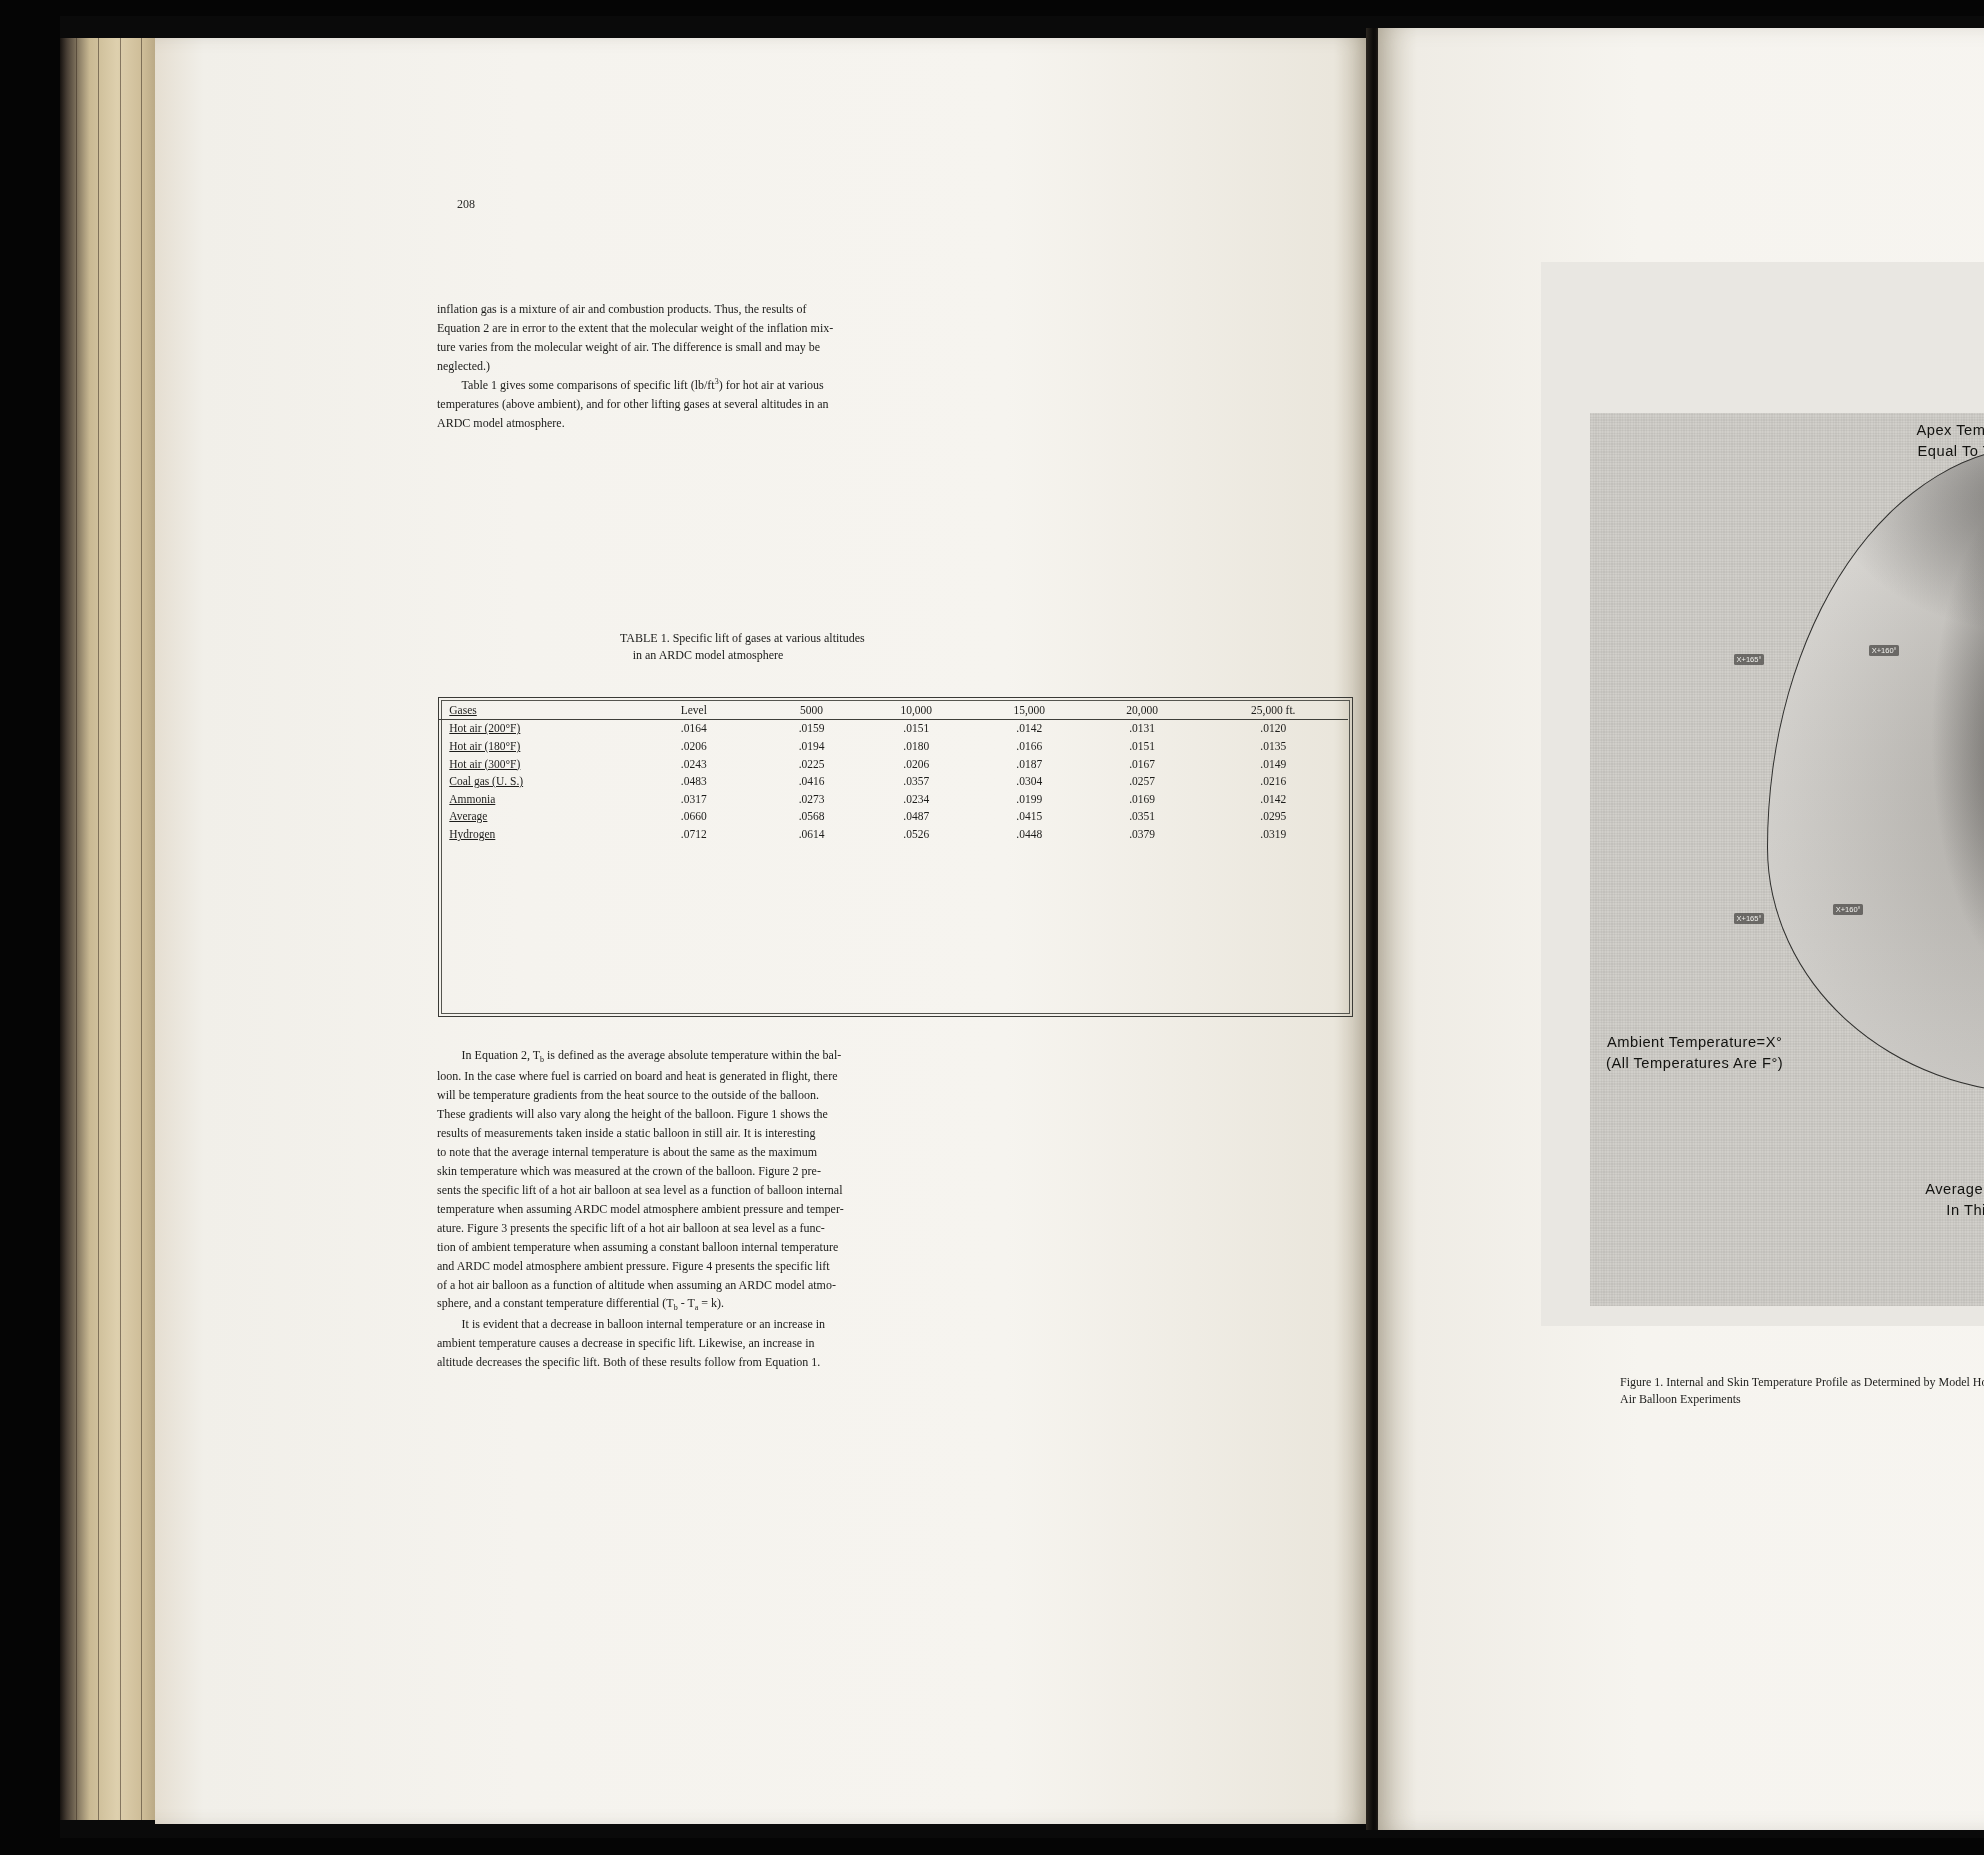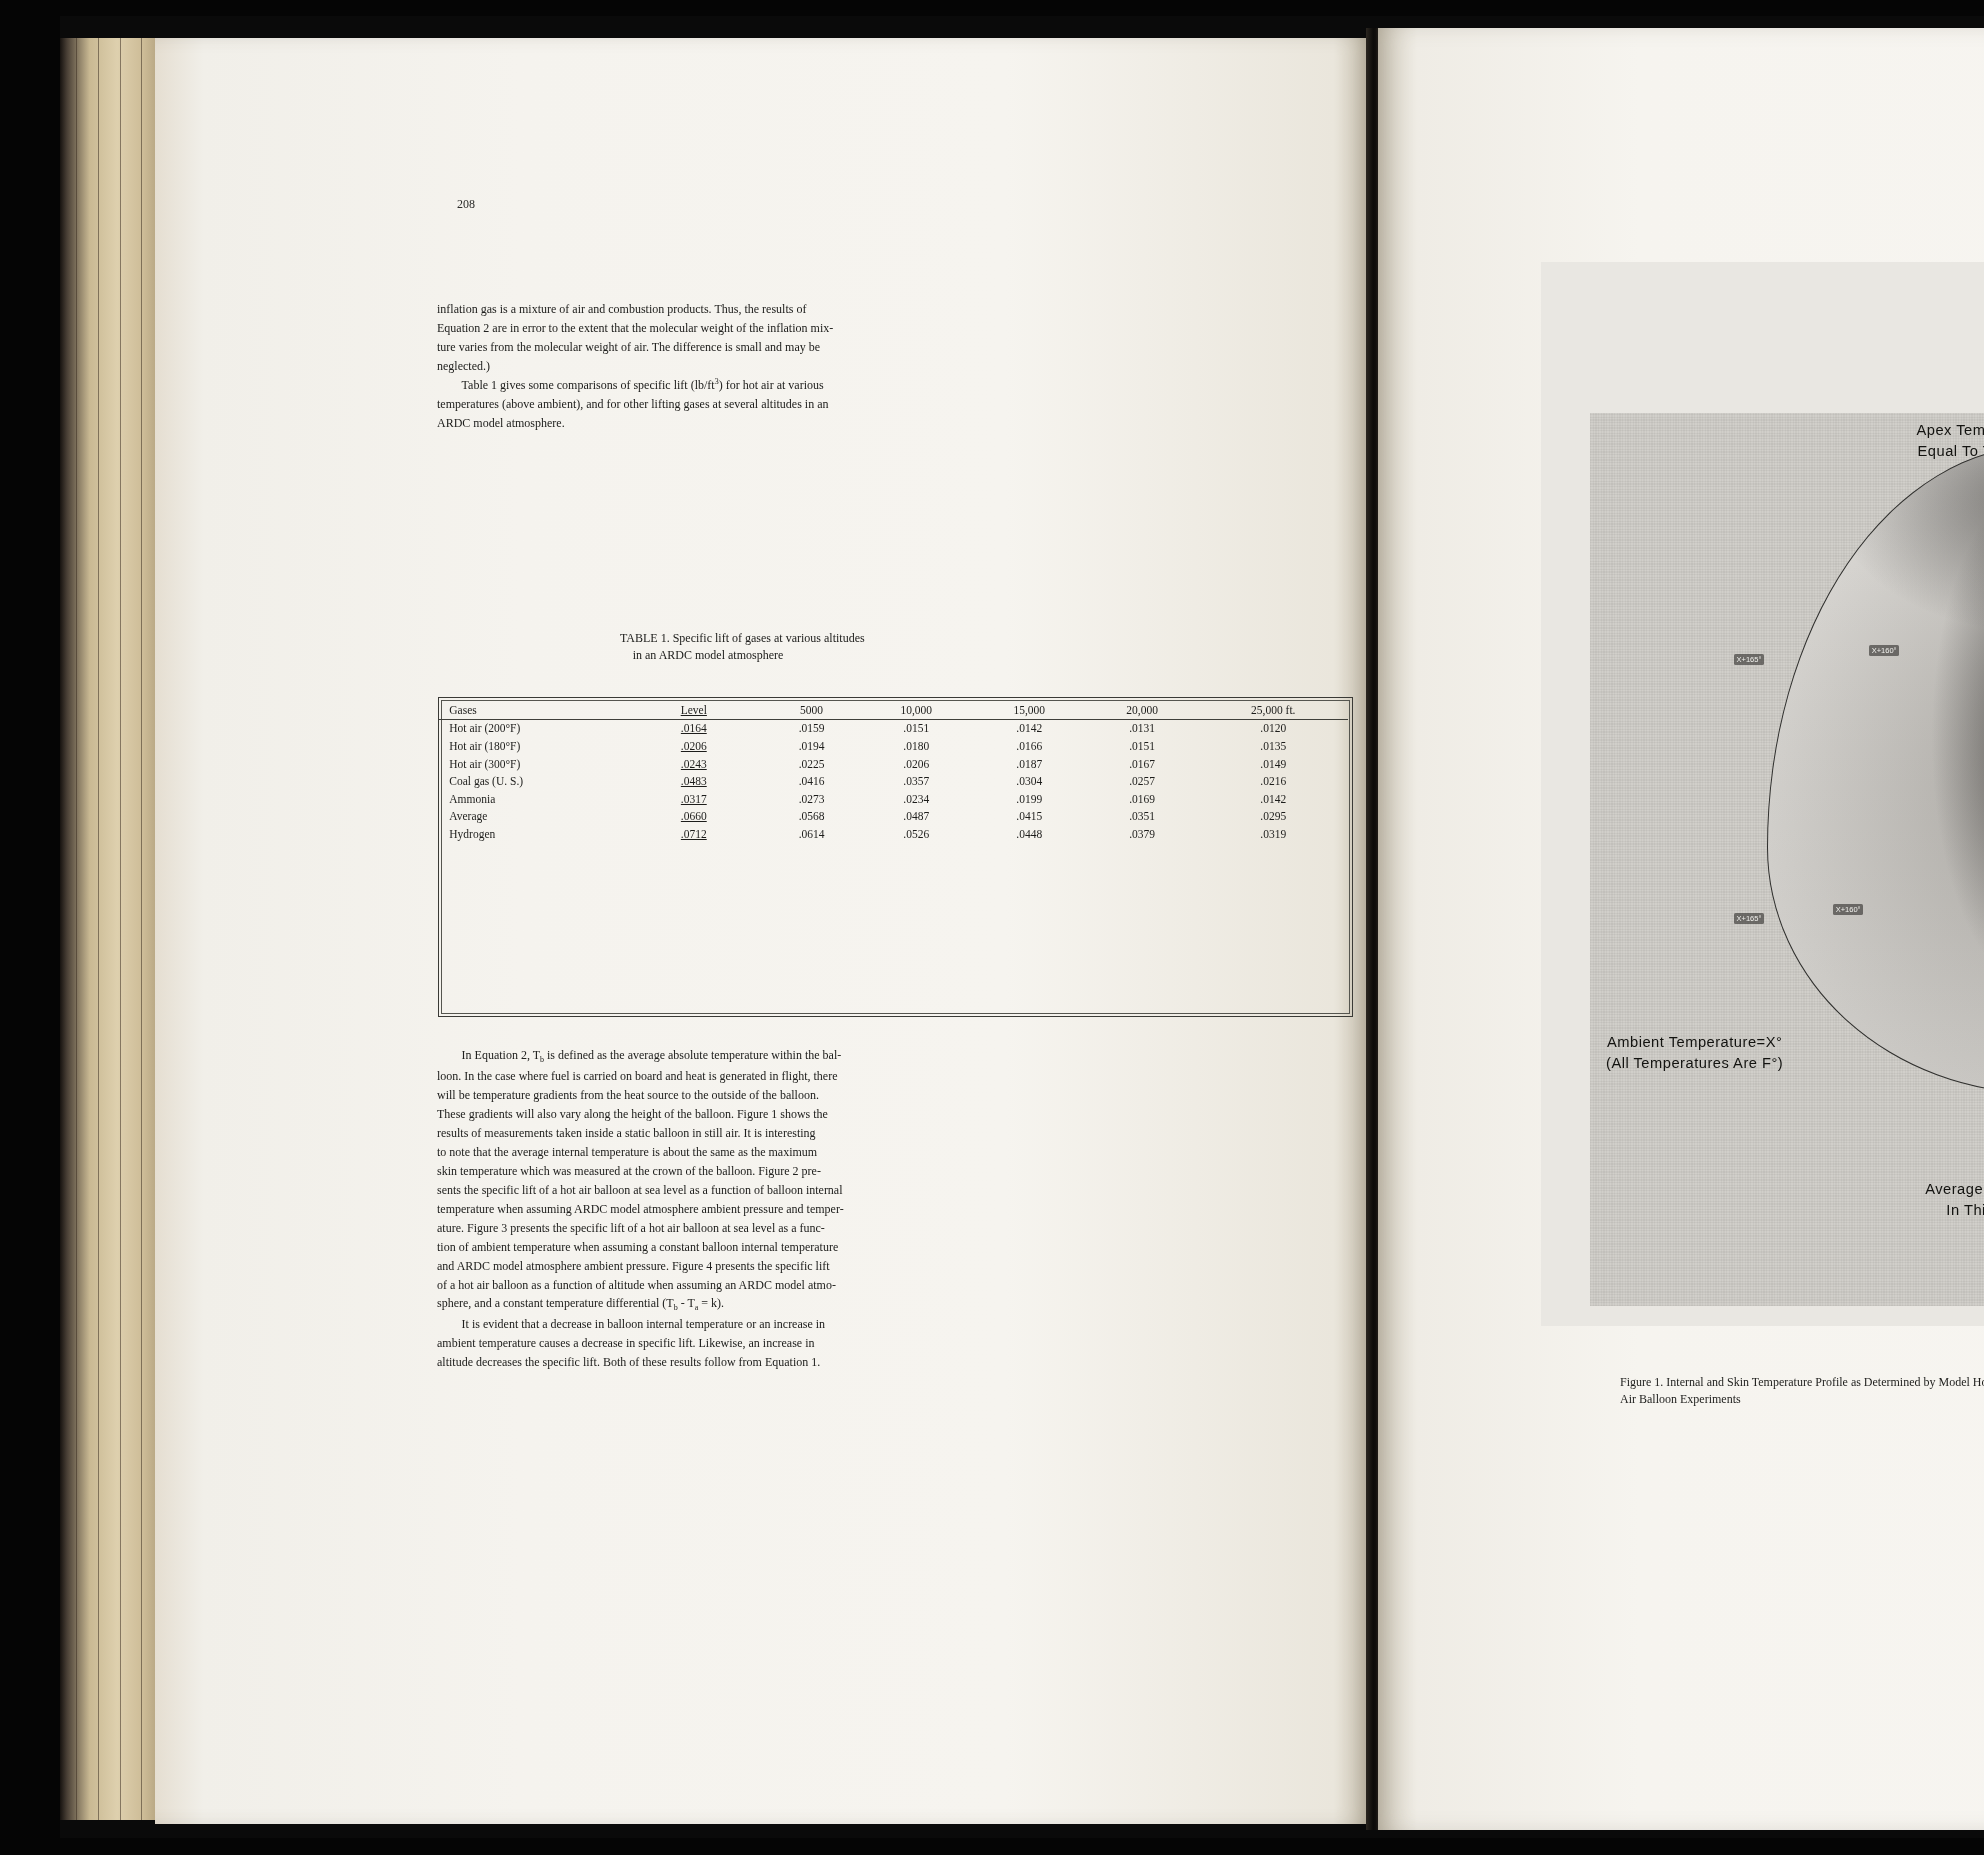--- a/index.html
+++ b/index.html
@@ -65,23 +65,23 @@
   .tblwrap{
     position:absolute;left:283px;top:659px;width:913px;height:318px;
     border:1.2px solid #3a3a36;
   }
   .tblwrap .inner{
     position:absolute;left:2.4px;top:2.4px;right:2.4px;bottom:2.4px;border:0.4px solid #55554f;
   }
   table.lift th,table.lift td{
     padding:2.8px 4px;font-weight:normal;text-align:center;white-space:nowrap;
   }
-  table.lift th:first-child,table.lift td:first-child{text-align:left;padding-left:10.3px;width:171px;}
+  table.lift th:first-child,table.lift td:first-child{text-align:left;padding-left:10.3px;width:171px;text-decoration:underline;}
   table.lift thead tr{border-bottom:0.8px solid #3f3f3a;}
-  table.lift th:nth-child(2),table.lift td:nth-child(2){width:131px;text-decoration:underline;}
+  table.lift th:nth-child(2),table.lift td:nth-child(2){width:131px;}
 
   .sup{font-size:8px;vertical-align:super;}
   .sub{font-size:8px;vertical-align:sub;}
 
   
   .figframe{
     position:absolute;left:1481px;top:246px;width:981px;height:1064px;
     background:#e9e7e2;
   }
   .fig-photo{

